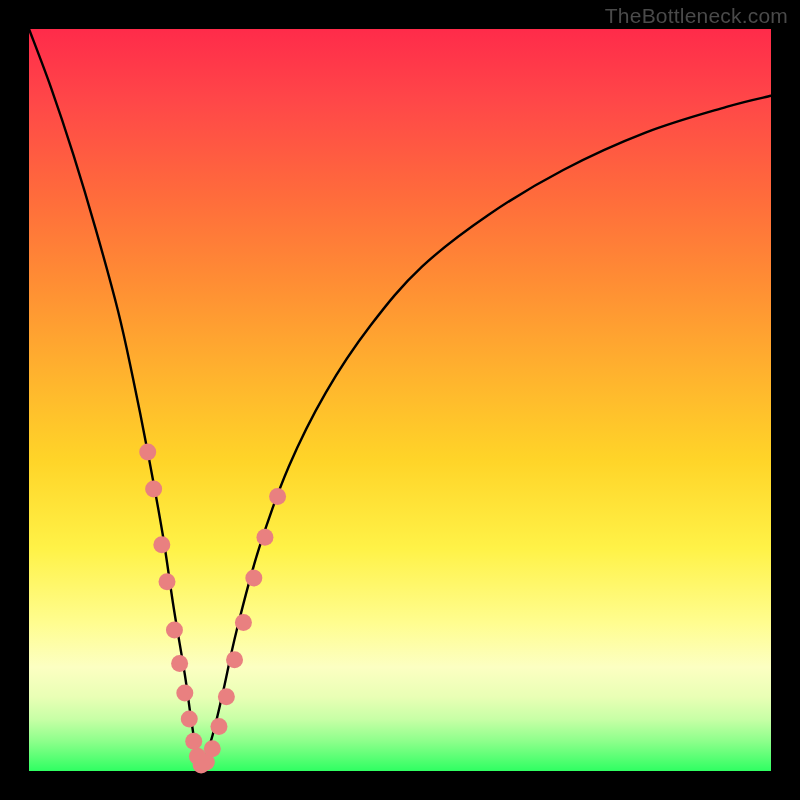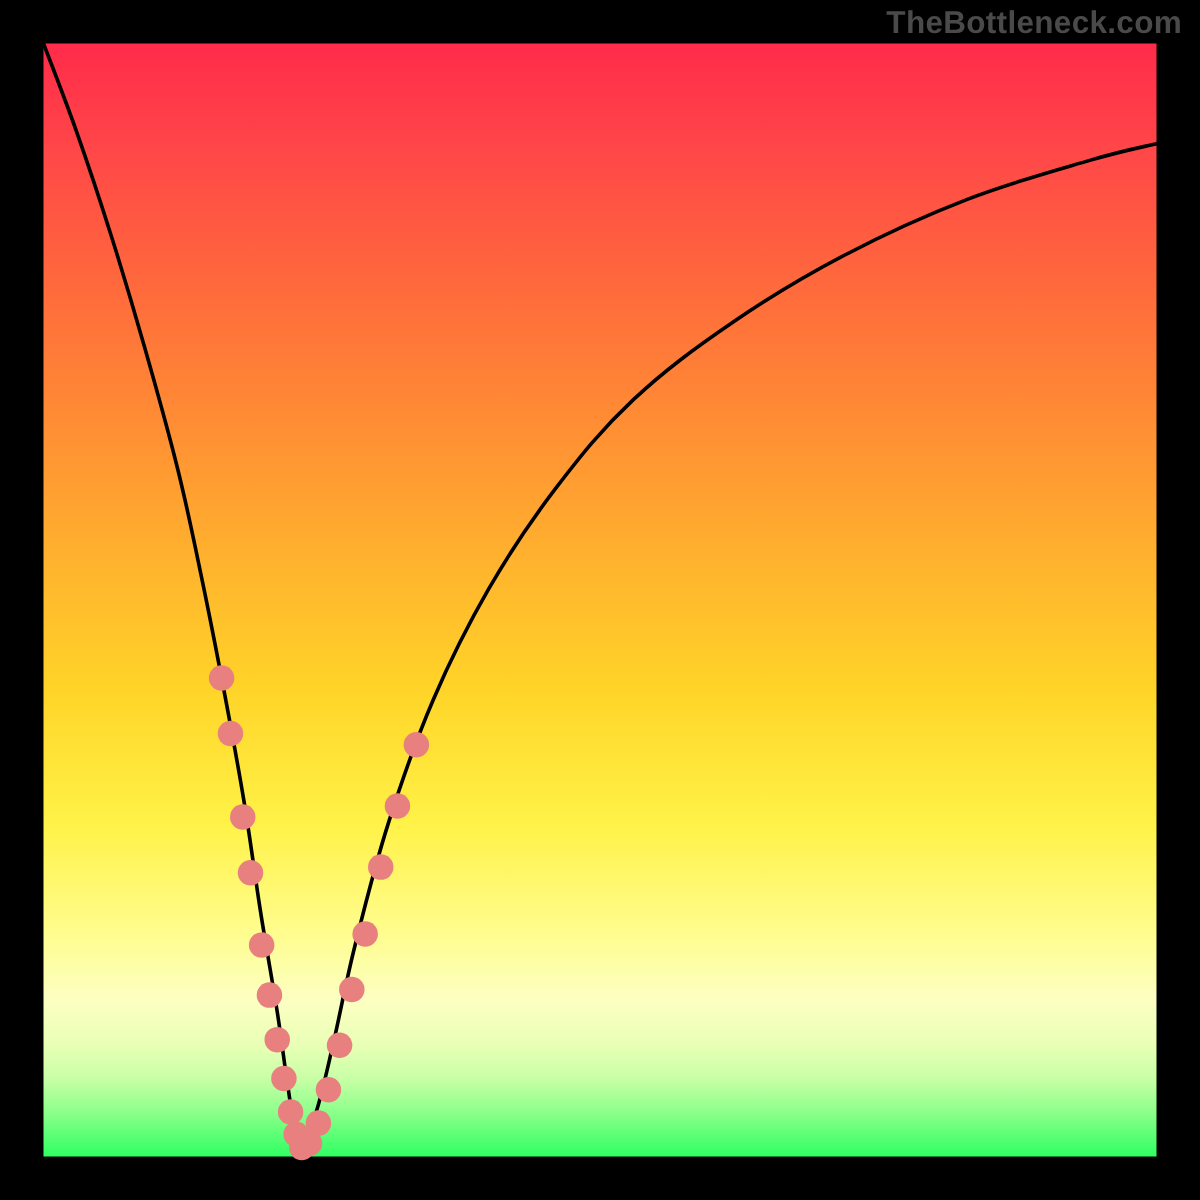--- a/index.html
+++ b/index.html
@@ -40,21 +40,21 @@
       #2fff62 100%
     );
   }
   .watermark {
     position: absolute;
     top: 4px;
     right: 12px;
     color: #4a4a4a;
     font-size: 21px;
     letter-spacing: 0.2px;
-    font-weight: 700;
+    font-weight: 400;
     user-select: none;
   }
   svg.overlay {
     position: absolute;
     left: 29px;
     top: 29px;
     width: 742px;
     height: 742px;
     overflow: visible;
   }

